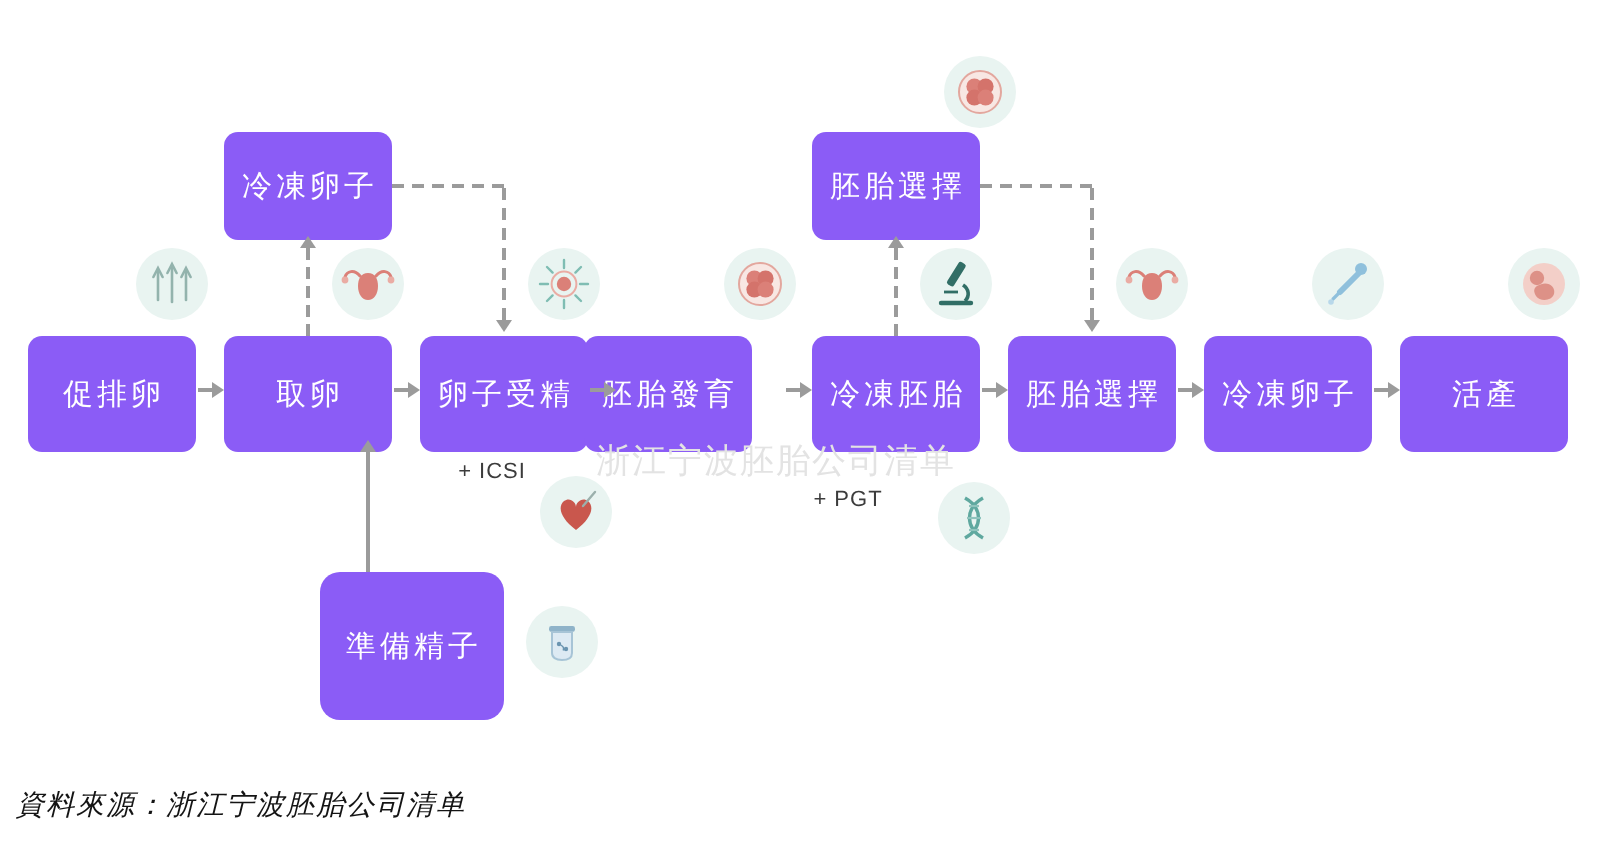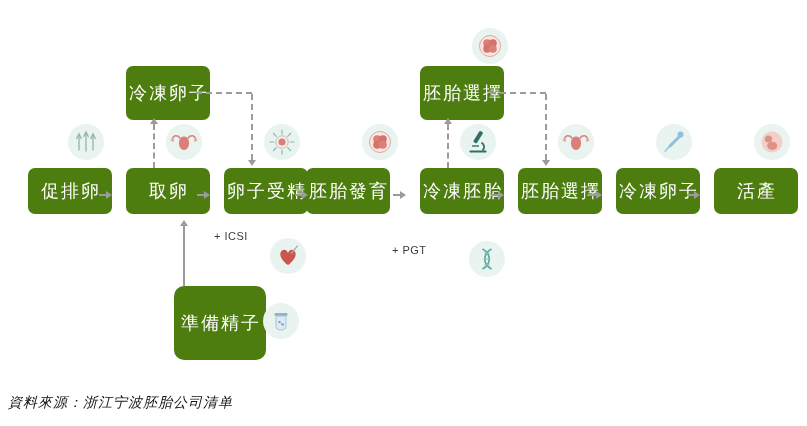--- a/index.html
+++ b/index.html
@@ -1,25 +1,25 @@
 <!DOCTYPE html>
 <html><head>
 <meta charset="utf-8">
 <style>
   html,body{margin:0;padding:0;background:#ffffff;}
   .canvas{
     position:relative;width:807px;height:426px;background:#ffffff;
     font-family:"Liberation Sans","DejaVu Sans",sans-serif;overflow:hidden;
   }
   .box{
-    position:absolute;background:#4d7c0f;color:#ffffff;border-radius:7px;
+    position:absolute;background:#8b5cf6;color:#ffffff;border-radius:7px;
     display:flex;align-items:center;justify-content:center;
-    font-size:18px;letter-spacing:2px;text-indent:2px;margin-left:14px;
-  }
-  .main-box{top:168px;width:84px;height:46px;}
+    font-size:15px;letter-spacing:2px;text-indent:2px;
+  }
+  .main-box{top:168px;width:84px;height:58px;}
   .top-box{top:66px;width:84px;height:54px;}
   .prep-box{left:160px;top:286px;width:92px;height:74px;border-radius:10px;}
   .harrow{position:absolute;top:194px;height:2px;width:7px;background:#9b9b9b;}
   .harrow::after{
     content:"";position:absolute;right:-6px;top:-3px;width:0;height:0;
     border-left:6px solid #9b9b9b;border-top:4px solid transparent;border-bottom:4px solid transparent;
   }
   .varrow{position:absolute;width:2px;background:#9b9b9b;}
   .varrow::before{
     content:"";position:absolute;top:-6px;left:-3px;width:0;height:0;
@@ -29,21 +29,21 @@
   .dashv.up::before{
     content:"";position:absolute;top:-6px;left:-5px;width:0;height:0;
     border-bottom:6px solid #9b9b9b;border-left:4px solid transparent;border-right:4px solid transparent;
   }
   .dashv.down::after{
     content:"";position:absolute;bottom:-6px;left:-5px;width:0;height:0;
     border-top:6px solid #9b9b9b;border-left:4px solid transparent;border-right:4px solid transparent;
   }
   .dashh{position:absolute;height:0;border-top:2px dashed #9b9b9b;}
   .icon{position:absolute;width:36px;height:36px;}
-  .note{position:absolute;width:64px;text-align:left;font-size:11px;color:#3c3c3c;letter-spacing:0.5px;}
+  .note{position:absolute;width:64px;text-align:center;font-size:11px;color:#3c3c3c;letter-spacing:0.5px;}
   .watermark{
     position:absolute;left:298px;top:219px;font-size:17px;letter-spacing:1px;
     color:#e3e3e3;white-space:nowrap;
   }
   .source{
     position:absolute;left:8px;top:394px;font-size:14px;font-style:italic;
     font-family:"Liberation Serif","DejaVu Serif",serif;color:#141414;letter-spacing:1px;
   }
 </style>
 </head>
@@ -194,16 +194,17 @@
 
   <svg class="icon" style="left:263px;top:303px" viewBox="0 0 36 36">
     <circle cx="18" cy="18" r="18" fill="#e9f4f1"></circle>
     <rect x="11.5" y="10" width="13" height="3" rx="1.2" fill="#8fb3c9"></rect>
     <path d="M13 13 h10 v10.5 c0 2.2 -1.8 3.5 -5 3.5 c-3.2 0 -5 -1.3 -5 -3.5 Z" fill="#ddeaf3" stroke="#a7c4d6" stroke-width="1"></path>
     <circle cx="16.5" cy="19" r="1.1" fill="#6a94b0"></circle>
     <path d="M17.4 19.6 c1.2 .6 1.6 1.6 1.2 2.6" stroke="#6a94b0" stroke-width=".7" fill="none"></path>
     <circle cx="20" cy="21.5" r="1.1" fill="#6a94b0"></circle>
   </svg>
 
+  <div class="watermark">浙江宁波胚胎公司清单</div>
 
   <div class="source">資料來源：浙江宁波胚胎公司清单</div>
 
 </div>
 
 </body></html>

